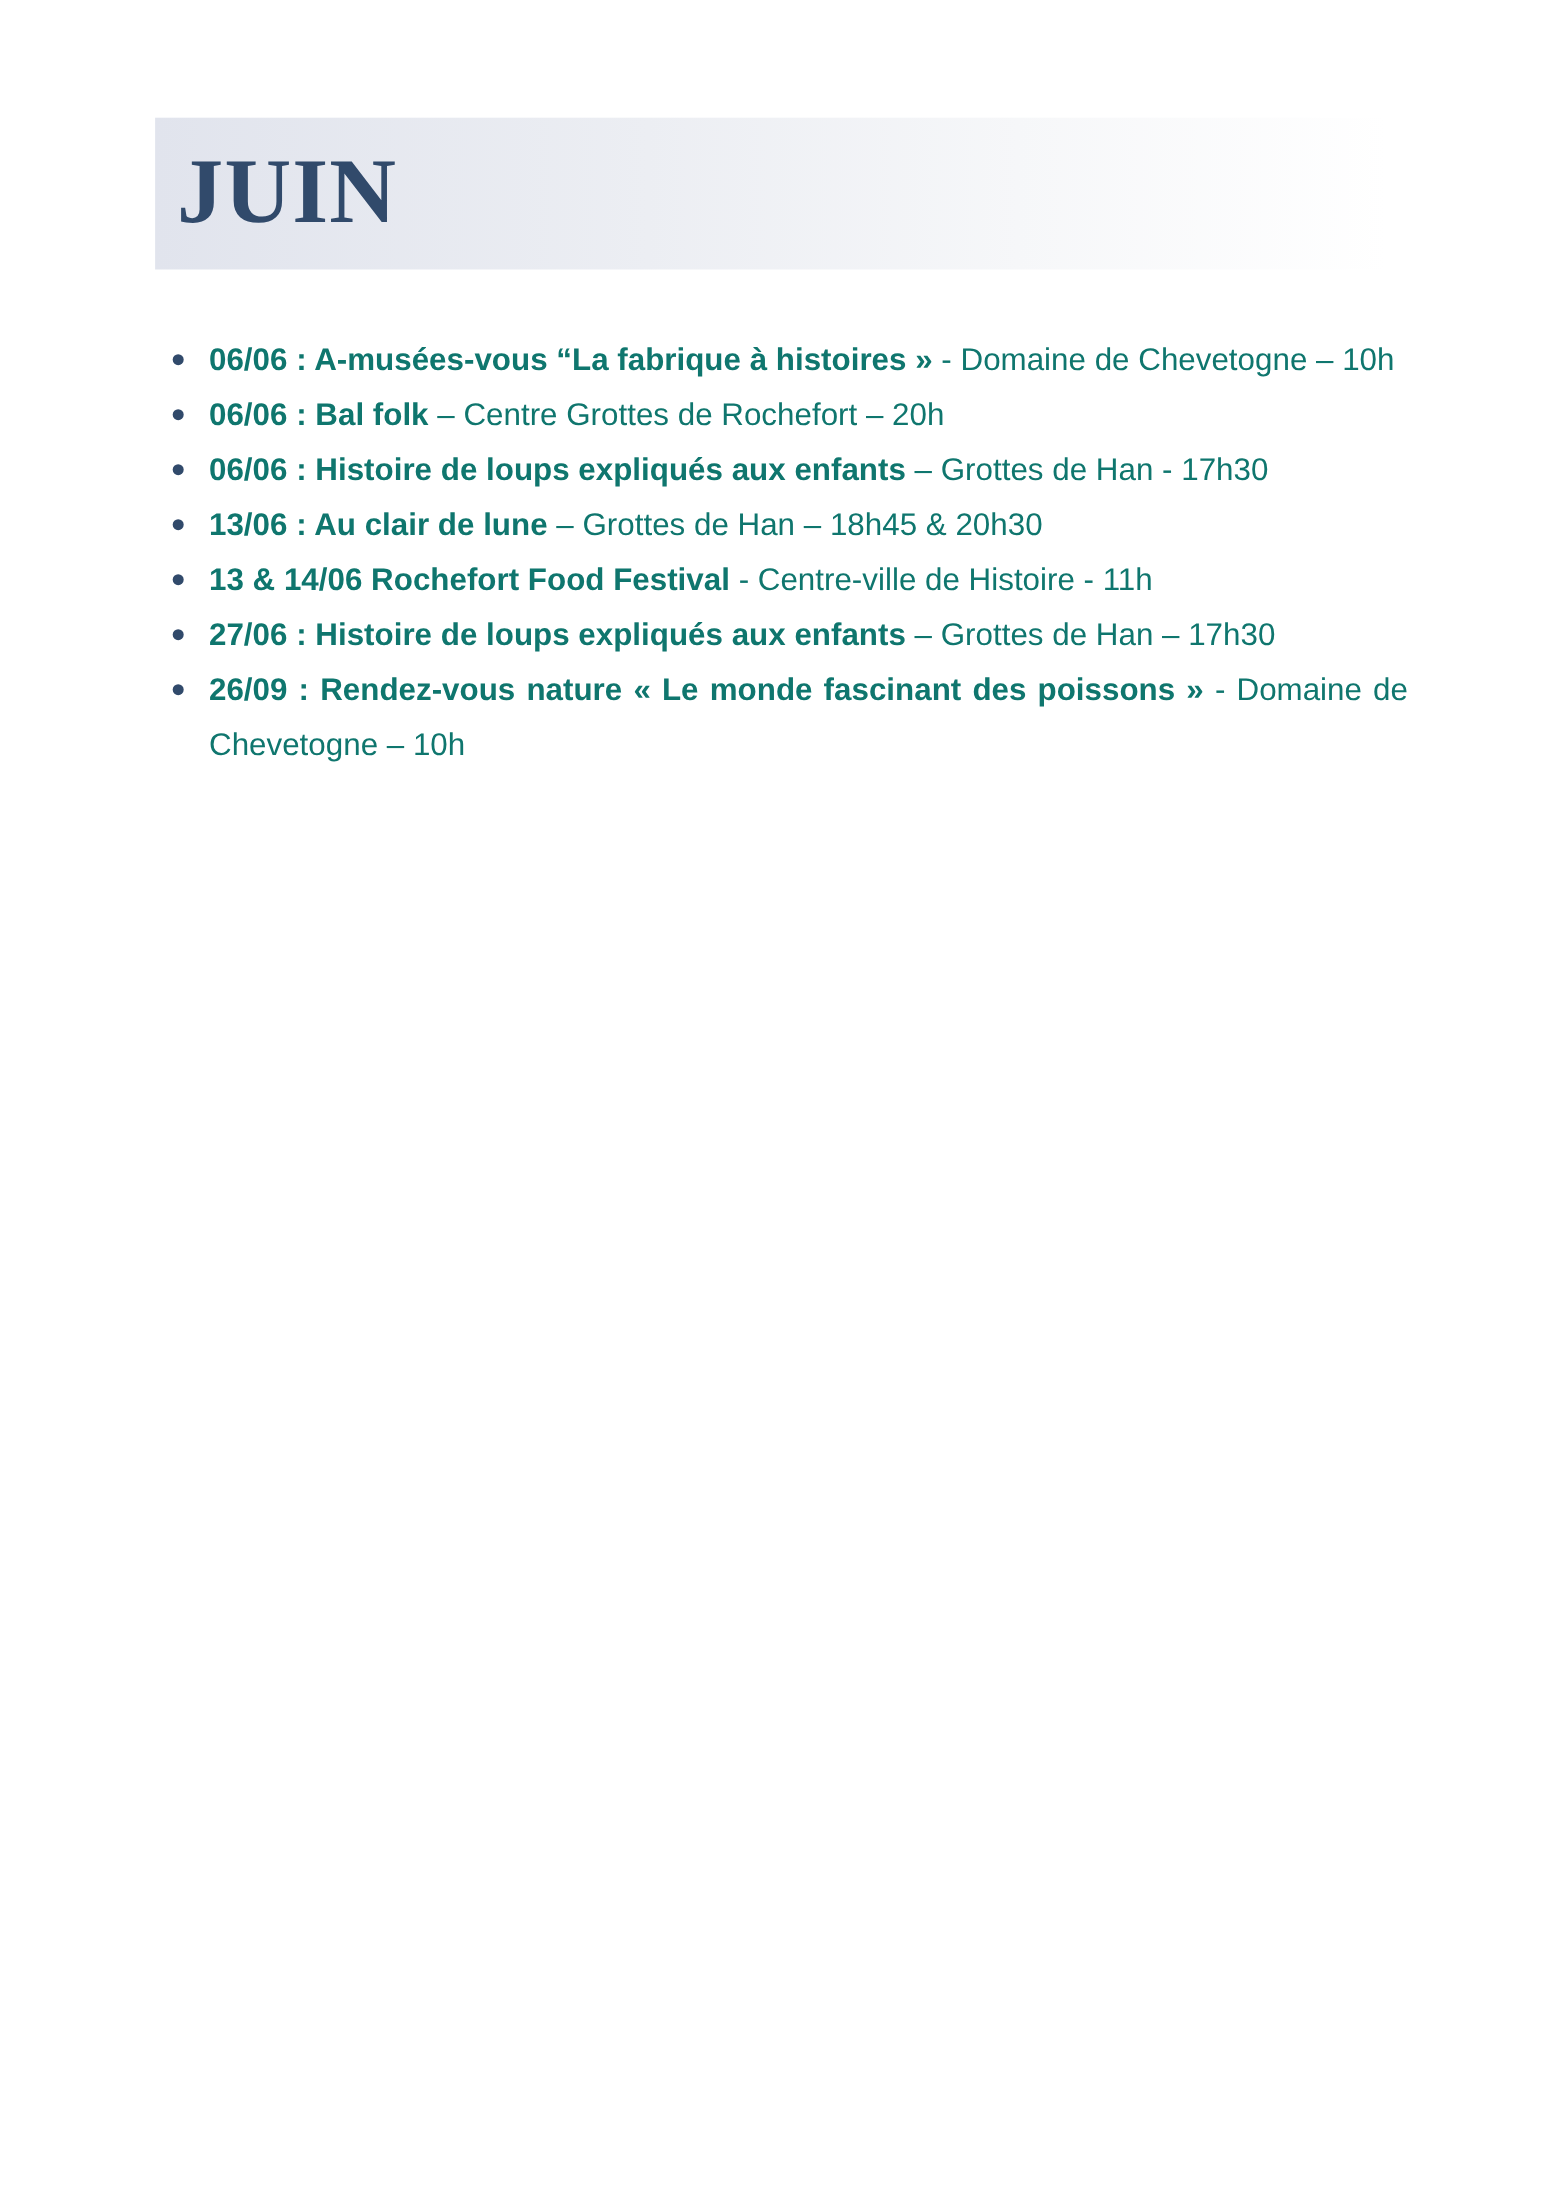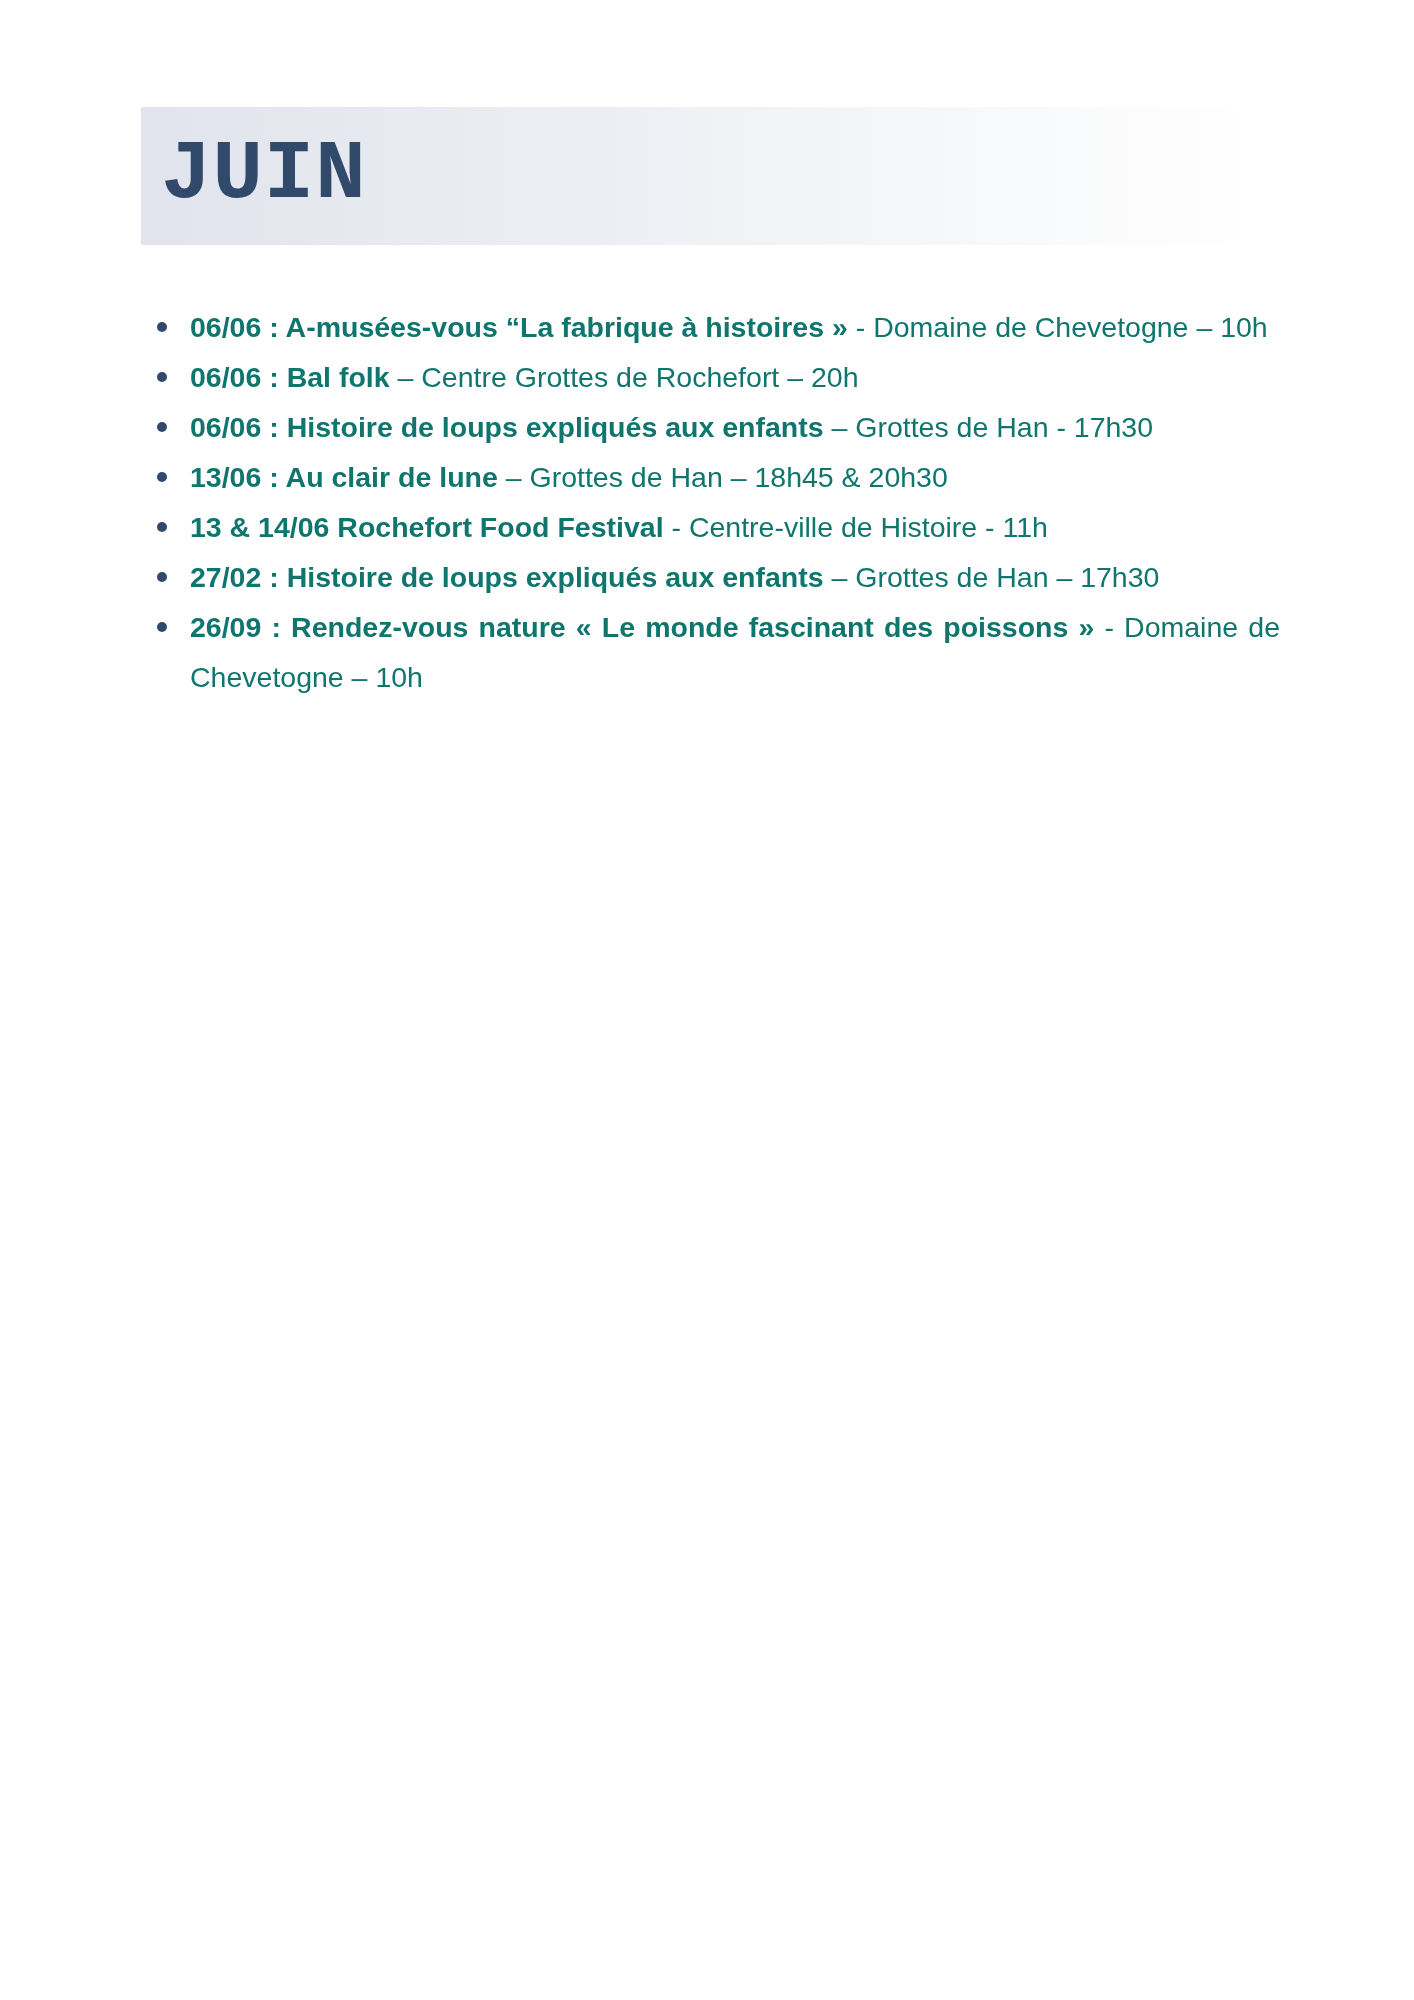--- a/index.html
+++ b/index.html
@@ -21,21 +21,21 @@
       top: 107px;
       width: 1120px;
       height: 138px;
       background: linear-gradient(to right, #e1e4ed 0%, #eceef3 40%, #f6f7f9 70%, #ffffff 100%);
     }
     .banner-title {
       position: absolute;
       left: 20px;
       top: 18px;
       margin: 0;
-      font-family: Liberation Mono, monospace;
+      font-family: Liberation Serif, serif;
       font-weight: bold;
       font-size: 84px;
       line-height: 100px;
       letter-spacing: 1px;
       color: #314a6b;
     }
     .event-list {
       position: absolute;
       left: 190px;
       top: 302px;
@@ -90,19 +90,19 @@
   <li class="event-item">
     <span class="event-bullet"></span>
     <span class="event-title">13/06 : Au clair de lune</span><span class="event-detail"> – Grottes de Han – 18h45 &amp; 20h30</span>
   </li>
   <li class="event-item">
     <span class="event-bullet"></span>
     <span class="event-title">13 &amp; 14/06 Rochefort Food Festival</span><span class="event-detail"> - Centre-ville de Histoire - 11h</span>
   </li>
   <li class="event-item">
     <span class="event-bullet"></span>
-    <span class="event-title">27/02 : Histoire de loups expliqués aux enfants</span><span class="event-detail"> – Grottes de Han – 17h30</span>
+    <span class="event-title">27/06 : Histoire de loups expliqués aux enfants</span><span class="event-detail"> – Grottes de Han – 17h30</span>
   </li>
   <li class="event-item">
     <span class="event-bullet"></span>
     <span class="event-title">26/09 : Rendez-vous nature « Le monde fascinant des poissons »</span><span class="event-detail"> - Domaine de Chevetogne – 10h</span>
   </li>
 </ul>
 
 </body></html>

